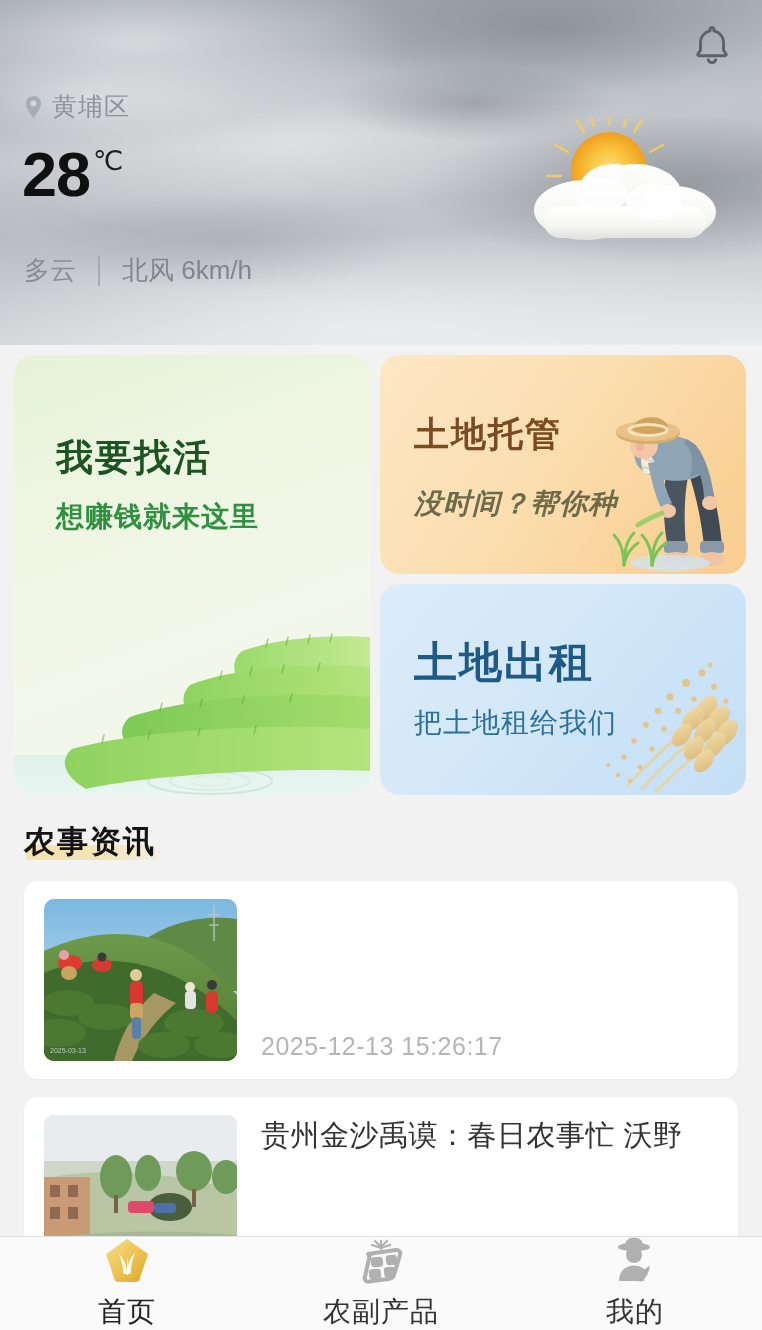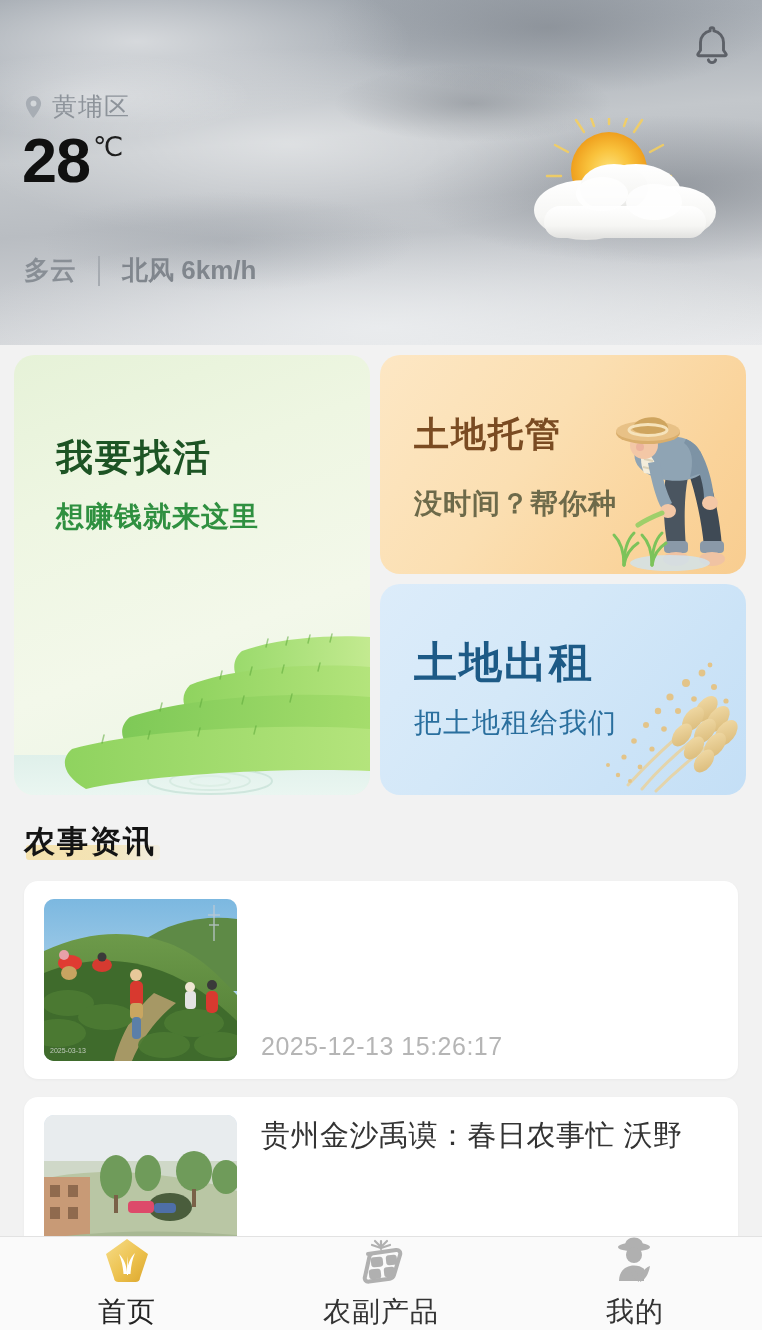--- a/index.html
+++ b/index.html
@@ -48,32 +48,32 @@
     position:absolute; left:24px; top:90px; z-index:5;
     display:flex; align-items:center; gap:9px;
   }
   .loc .pin { width:19px; height:24px; display:block; flex:none; }
   .loc .loc-text {
     font-size:25px; color:#8d939a; letter-spacing:1px;
     font-family:"Liberation Sans","DejaVu Sans",sans-serif;
   }
 
   .temp-row {
-    position:absolute; left:22px; top:129px; z-index:5;
+    position:absolute; left:22px; top:143px; z-index:5;
     display:flex; align-items:flex-start;
   }
   .temp-val {
     font-size:63px; font-weight:bold; color:#101010; line-height:62px;
     letter-spacing:-1px;
   }
   .temp-unit { font-size:27px; color:#1d1d1d; line-height:28px; margin-left:3px; margin-top:4px; }
 
   .cond-row {
     position:absolute; left:24px; top:253px; z-index:5;
-    display:flex; align-items:center; font-size:26px; color:#888e95;font-weight:bold;
+    display:flex; align-items:center; font-size:26px; color:#888e95;
   }
   .cond-sep { width:2px; height:30px; background:#a6abb1; margin:0 22px; display:block; }
   .cond-wind { color:#80868d; }
 
   
   .wx-art { position:absolute; right:28px; top:118px; width:220px; height:130px; z-index:4; }
   .wx-art svg { width:100%; height:100%; display:block; }
 
   
   .promos {
@@ -102,21 +102,21 @@
   .card-orange {
     width:366px; height:219px;
     background:linear-gradient(125deg,#fde7c4 0%, #fbdfb2 42%, #fad39a 78%, #f8cd90 100%);
   }
   .card-orange .ttl {
     position:absolute; left:34px; top:56px;
     font-size:35px; font-weight:bold; color:#7a4b22; letter-spacing:2px;
   }
   .card-orange .sub {
     position:absolute; left:34px; top:130px;
-    font-size:28px; font-weight:bold; color:#6d6a4a; letter-spacing:1px;
+    font-size:28px; font-weight:bold; color:#6d6a4a; letter-spacing:1px;font-style:italic;
   }
   .farmer { position:absolute; right:6px; top:42px; width:140px; height:178px; }
   .farmer svg { width:100%; height:100%; display:block; }
 
   .card-blue {
     width:366px; height:211px;
     background:linear-gradient(130deg,#dcecfa 0%, #d4e8f8 40%, #cbe3f7 72%, #c4dff6 100%);
   }
   .card-blue .ttl {
     position:absolute; left:34px; top:50px;

